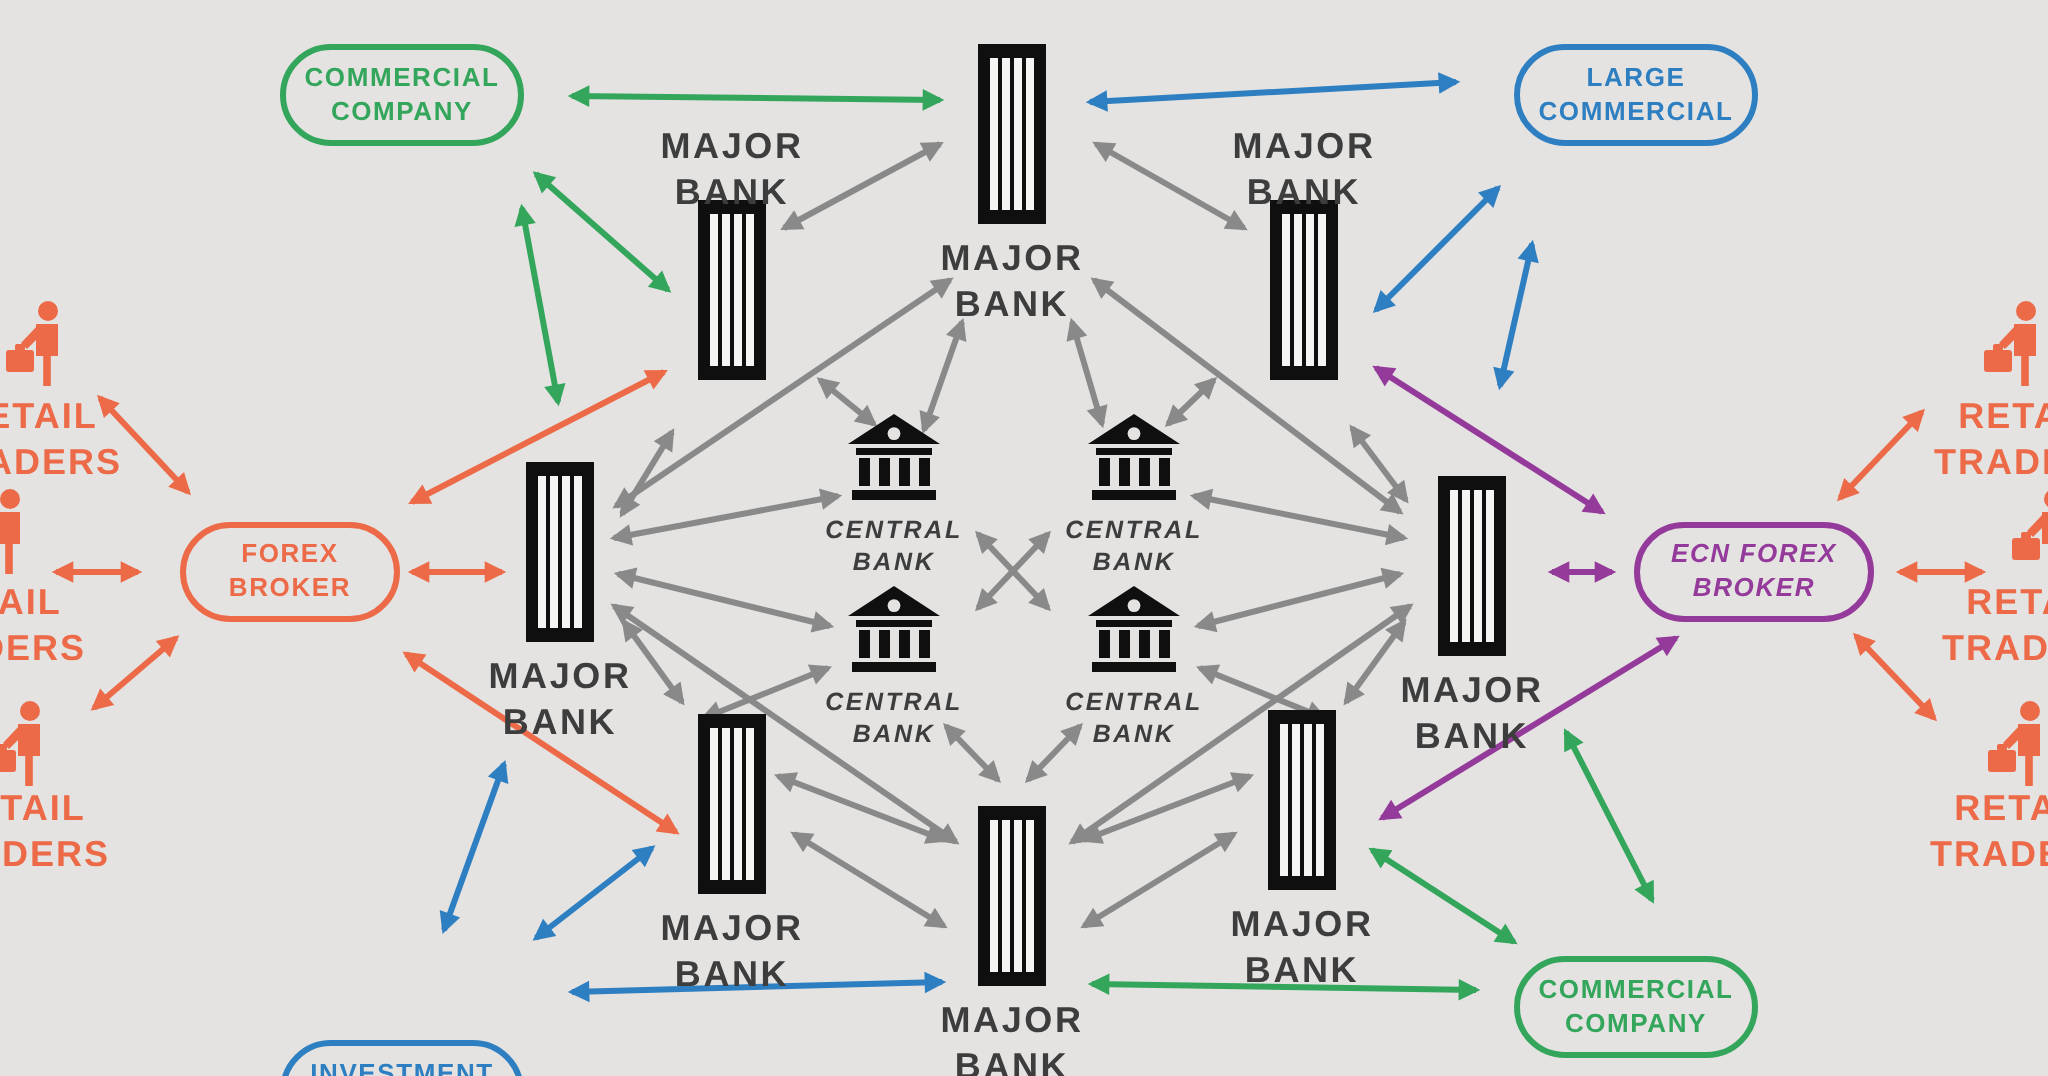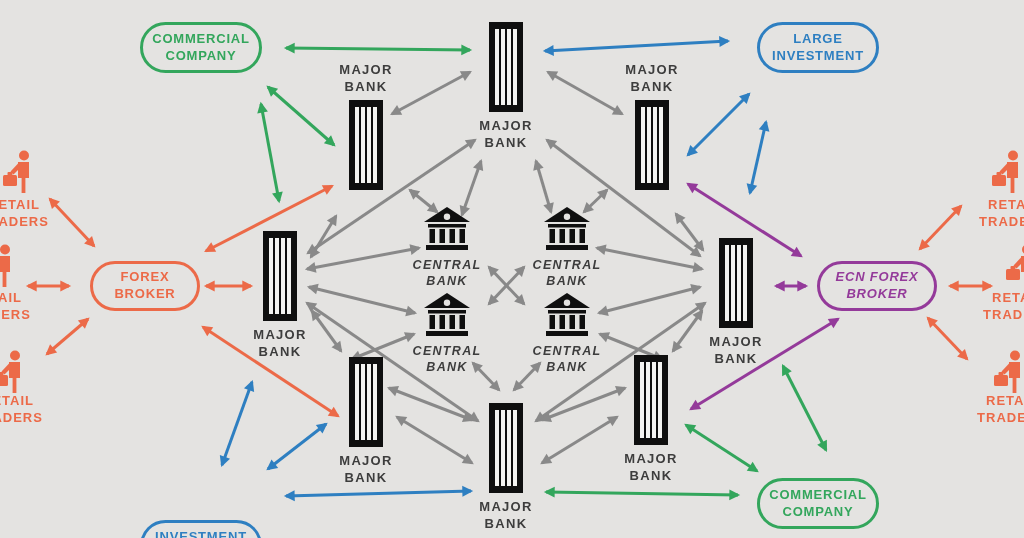--- a/index.html
+++ b/index.html
@@ -25,21 +25,21 @@
   }
   .bank-bldg{
     position:absolute;width:34px;height:90px;background:#0f0f0f;
   }
   .bank-bldg::before{
     content:"";position:absolute;left:6px;right:6px;top:7px;bottom:7px;
     background:repeating-linear-gradient(to right,#f4f4f2 0 4px,#0f0f0f 4px 6px);
   }
   .node-label{
     position:absolute;
-    font-weight:bold;font-size:13px;letter-spacing:1.3px;line-height:1.28;
+    font-weight:bold;font-size:18px;letter-spacing:1.3px;line-height:1.28;
     color:#3d3d3d;text-align:center;white-space:pre-line;
     transform:translateX(-50%);
     width:110px;
   }
   .cb-label{font-size:12.5px;font-style:italic;}
   .retail-label{color:#ec6a48;letter-spacing:1px;}
   .cb-icon,.person-icon{position:absolute;}
 </style>
 </head>
 <body>
@@ -113,21 +113,21 @@
       <line x1="950" y1="286" x2="991" y2="286" stroke="#ec6a48" stroke-width="3" marker-start="url(#ah-orange)" marker-end="url(#ah-orange)"></line>
       <line x1="928" y1="318" x2="967" y2="359" stroke="#ec6a48" stroke-width="3" marker-start="url(#ah-orange)" marker-end="url(#ah-orange)"></line>
       <line x1="776" y1="286" x2="806" y2="286" stroke="#943a9a" stroke-width="3" marker-start="url(#ah-purple)" marker-end="url(#ah-purple)"></line>
       <line x1="688" y1="184" x2="801" y2="256" stroke="#943a9a" stroke-width="3" marker-start="url(#ah-purple)" marker-end="url(#ah-purple)"></line>
       <line x1="838" y1="319" x2="691" y2="409" stroke="#943a9a" stroke-width="3" marker-start="url(#ah-purple)" marker-end="url(#ah-purple)"></line>
     </svg>
   <div id="nodes-layer">
       <div class="badge" style="left: 140px; top: 22px; width: 122px; height: 51px; border-color: rgb(51, 166, 92); color: rgb(51, 166, 92);">COMMERCIAL
 COMPANY</div>
       <div class="badge" style="left: 757px; top: 22px; width: 122px; height: 51px; border-color: rgb(46, 127, 193); color: rgb(46, 127, 193);">LARGE
-INVESTMENT</div>
+COMMERCIAL</div>
       <div class="badge" style="left: 90px; top: 261px; width: 110px; height: 50px; border-color: rgb(236, 106, 72); color: rgb(236, 106, 72);">FOREX
 BROKER</div>
       <div class="badge" style="left: 817px; top: 261px; width: 120px; height: 50px; border-color: rgb(148, 58, 154); color: rgb(148, 58, 154); font-style: italic;">ECN FOREX
 BROKER</div>
       <div class="badge" style="left: 140px; top: 478px; width: 122px; height: 51px; border-color: rgb(46, 127, 193); color: rgb(46, 127, 193); margin-top: 42px;">INVESTMENT
 FUNDS</div>
       <div class="badge" style="left: 757px; top: 478px; width: 122px; height: 51px; border-color: rgb(51, 166, 92); color: rgb(51, 166, 92);">COMMERCIAL
 COMPANY</div>
       <div style="position: absolute; left: 0px; top: 0px;">
         <div class="bank-bldg" style="left: 489px; top: 22px;"></div>

